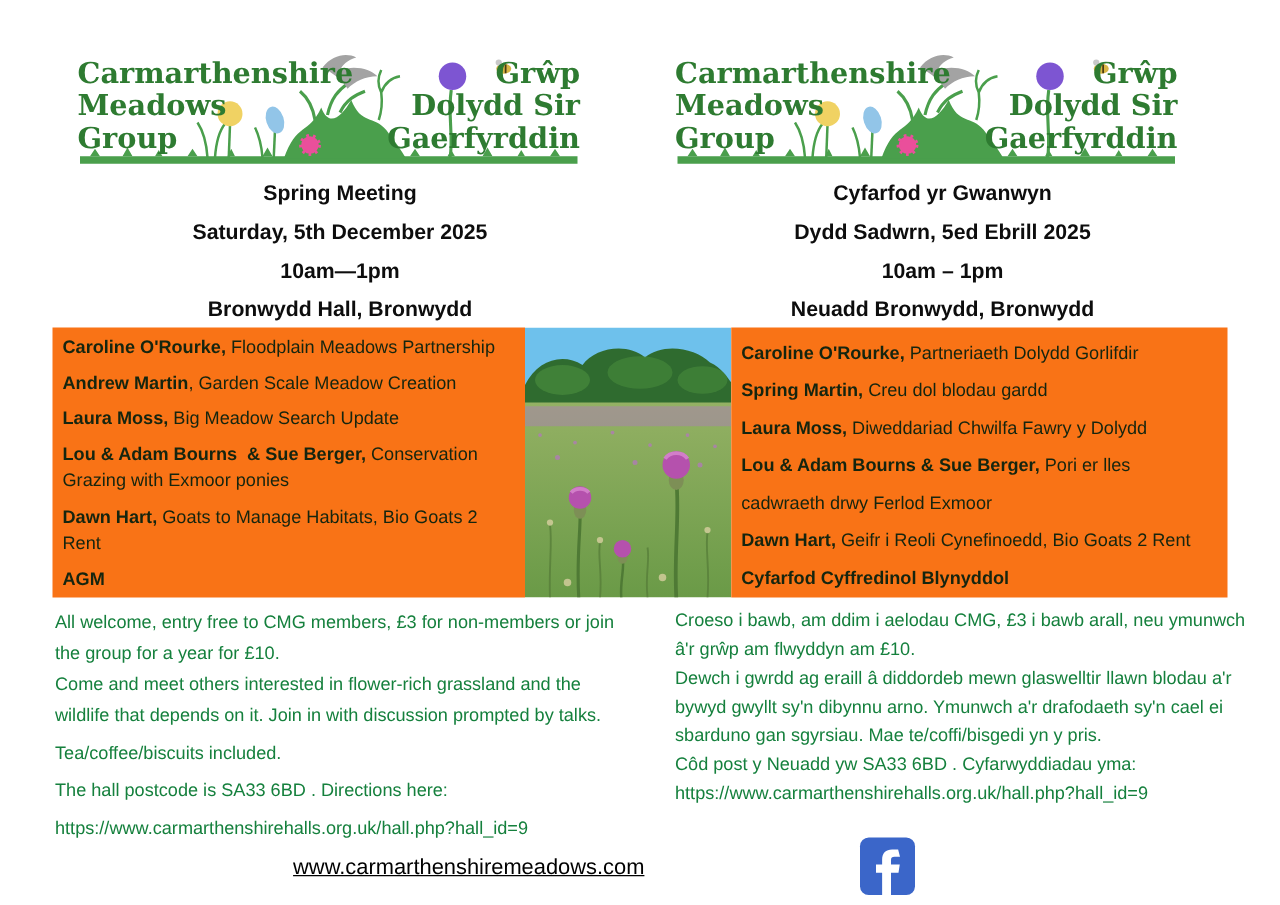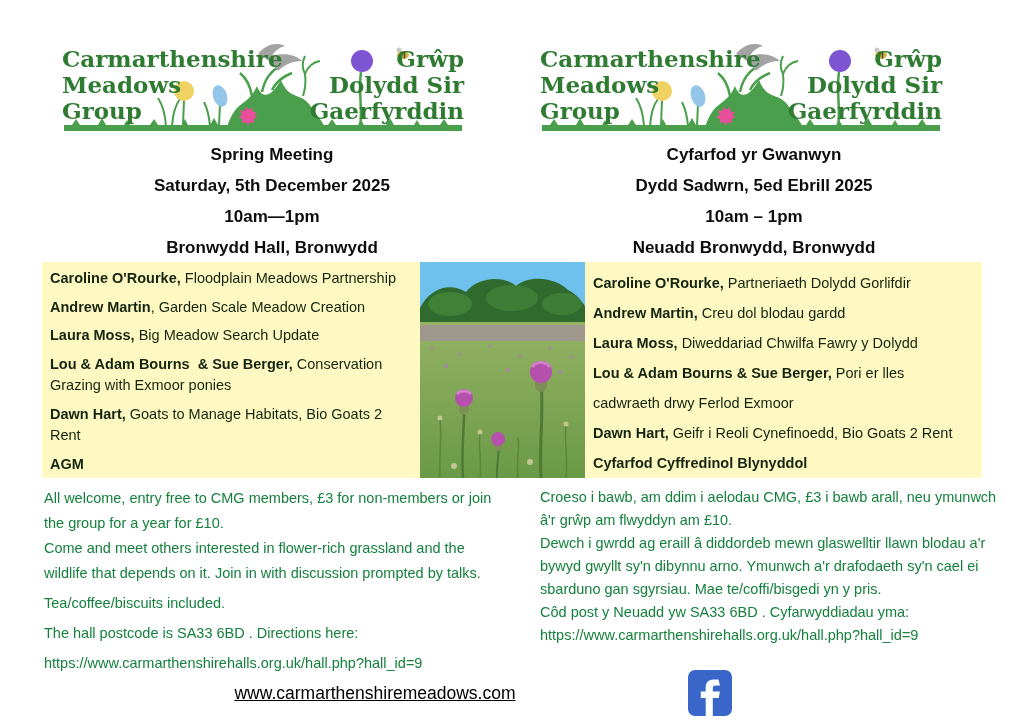--- a/index.html
+++ b/index.html
@@ -16,21 +16,21 @@
   .logo-cy{right:0;text-align:right;}
 
   
   .heading{position:absolute;top:139px;width:420px;text-align:center;
         font-weight:bold;font-size:17px;color:#0d0d0d;}
   .heading.h-left{left:62px;} .heading.h-right{left:544px;}
   .heading div{height:31px;line-height:31px;}
 
   
   .band{position:absolute;left:42px;top:262px;width:940px;height:216px;display:flex;}
-  .panel{background:#fef9c3;color:#15250f;font-size:14.5px;box-sizing:border-box;
+  .panel{background:#f97316;color:#15250f;font-size:14.5px;box-sizing:border-box;
          padding:6px 8px 0 8px;overflow:hidden;}
   .panel.p-left{width:378px;}
   .panel.p-right{flex:1;}
   .panel .b{font-weight:bold;white-space:pre-wrap;}
   .panel span{white-space:pre-wrap;}
   .p-left .row{line-height:21.5px;margin-bottom:7px;}
   .p-right .row{line-height:30px;margin-bottom:0;}
   .photo{width:165px;height:216px;flex:none;}
 
   
@@ -218,21 +218,21 @@
         <circle cx="121" cy="110" r="11" fill="#b551ad"></circle>
         <path d="M112 105 C116 99 126 99 130 105" stroke="#d27ec9" stroke-width="3" fill="none"></path>
         <path d="M77 216 C76 202 80 192 78 184" stroke="#4f7a35" stroke-width="2" fill="none"></path>
         <ellipse cx="78" cy="184" rx="4" ry="5" fill="#7d8f56"></ellipse>
         <circle cx="78" cy="177" r="7" fill="#b551ad"></circle>
       </g>
     </svg>
 
     <div class="panel p-right">
       <div class="row"><span class="b">Caroline O'Rourke, </span><span>Partneriaeth Dolydd Gorlifdir</span></div>
-      <div class="row"><span class="b">Andrew Martin, </span><span>Creu dol blodau gardd</span></div>
+      <div class="row"><span class="b">Spring Martin, </span><span>Creu dol blodau gardd</span></div>
       <div class="row"><span class="b">Laura Moss, </span><span>Diweddariad Chwilfa Fawry y Dolydd</span></div>
       <div class="row"><span class="b">Lou &amp; Adam Bourns &amp; Sue Berger, </span><span>Pori er lles cadwraeth drwy Ferlod Exmoor</span></div>
       <div class="row"><span class="b">Dawn Hart, </span><span>Geifr i Reoli Cynefinoedd, Bio Goats 2 Rent</span></div>
       <div class="row"><span class="b">Cyfarfod Cyffredinol Blynyddol</span><span></span></div>
     </div>
   </div>
 
   <div class="blurb blurb-left">
     <p>All welcome, entry free to CMG members, £3 for non-members or join the group for a year for £10.</p>
     <p>Come and meet others interested in flower-rich grassland and the wildlife that depends on it. Join in with discussion prompted by talks.</p>

